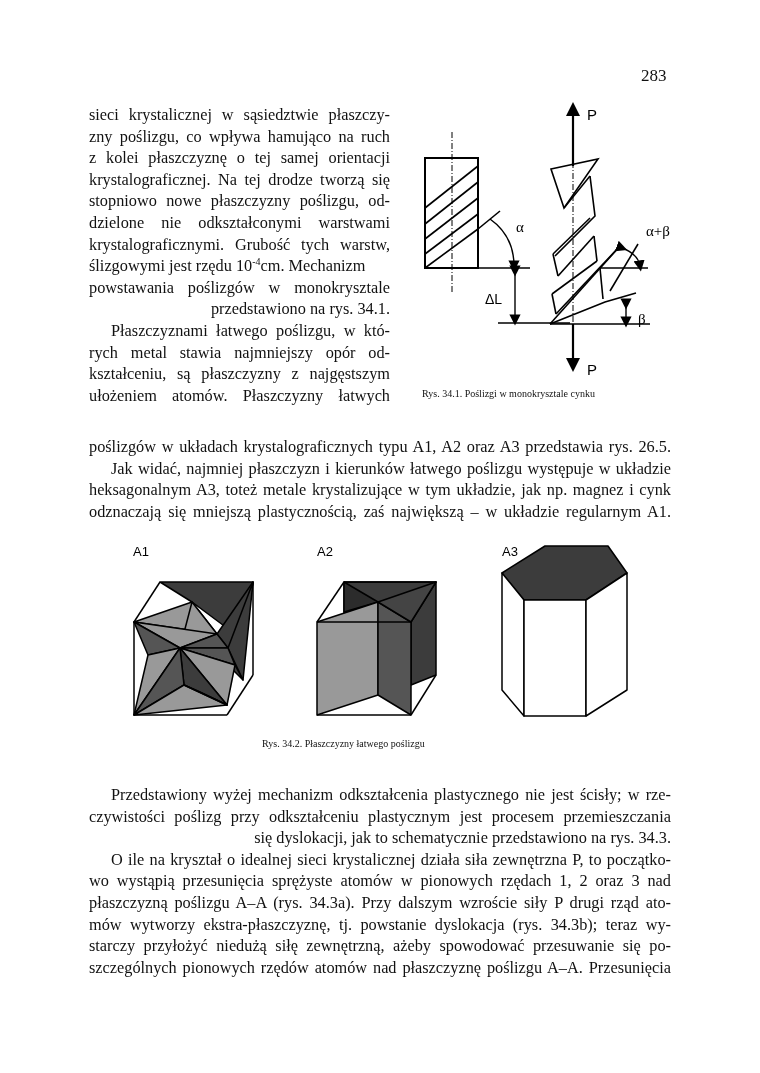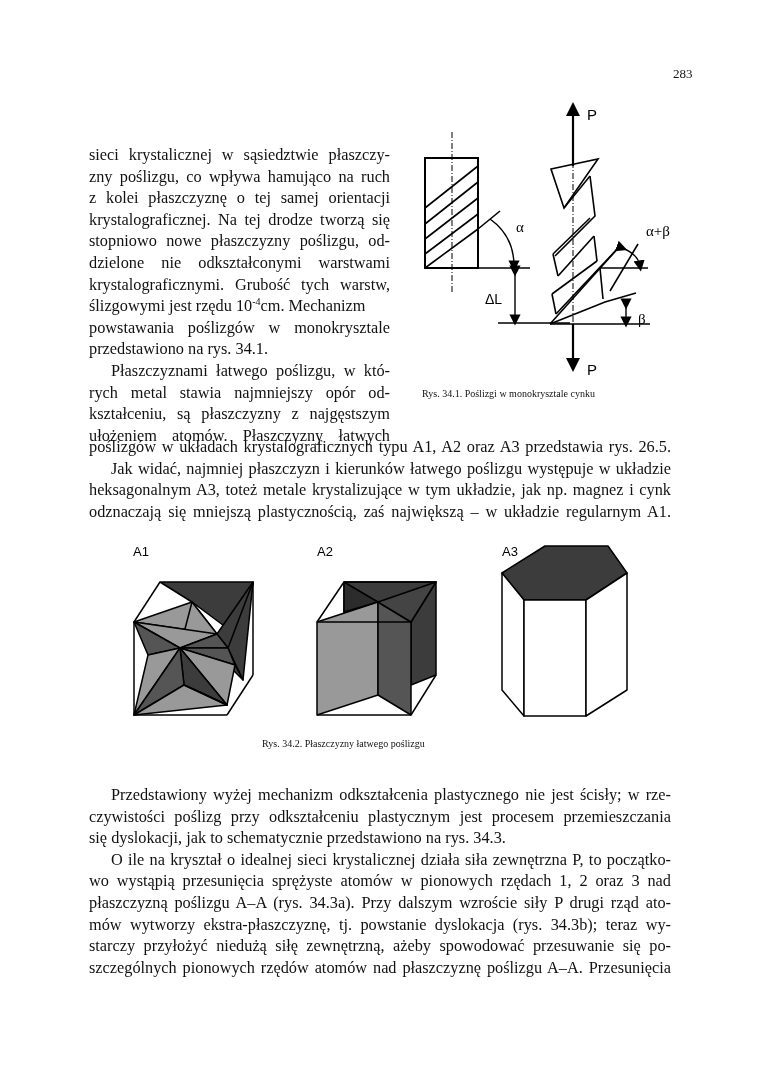--- a/index.html
+++ b/index.html
@@ -1,24 +1,24 @@
 <!DOCTYPE html>
 <html><head>
   <meta charset="utf-8">
   <style>
     html, body { margin: 0; padding: 0; background: #ffffff; }
     body { width: 760px; height: 1073px; position: relative; overflow: hidden;
            font-family: "Liberation Serif", "DejaVu Serif", serif; color: #111; }
-    .page-number { position: absolute; left: 673px; top: 66px; font-size: 13px; }
+    .page-number { position: absolute; left: 641px; top: 66px; font-size: 17px; }
     .para { position: absolute; font-size: 16.3px; line-height: 21.6px; }
     .line { display: block; white-space: nowrap; }
     .just { text-align: justify; text-align-last: justify; }
-    .left { text-align: left; }
+    .left { text-align: right; }
     .indent { text-indent: 22px; }
-    #col1 { left: 89px; top: 104px; width: 301px; margin-top: 40px; }
+    #col1 { left: 89px; top: 104px; width: 301px; }
     #full1 { left: 89px; top: 436px; width: 582px; }
     #full2 { left: 89px; top: 784px; width: 582px; }
     sup { font-size: 10px; vertical-align: 6px; line-height: 0; }
     .caption { position: absolute; font-size: 10px; white-space: nowrap; }
     #cap1 { left: 422px; top: 388px; }
     #cap2 { left: 262px; top: 738px; }
     svg text { font-family: "Liberation Sans", "DejaVu Sans", sans-serif; }
     .greek { font-family: "Liberation Serif", "DejaVu Serif", serif; }
     #fig1 { position: absolute; left: 400px; top: 96px; }
     #fig2 { position: absolute; left: 100px; top: 540px; }

